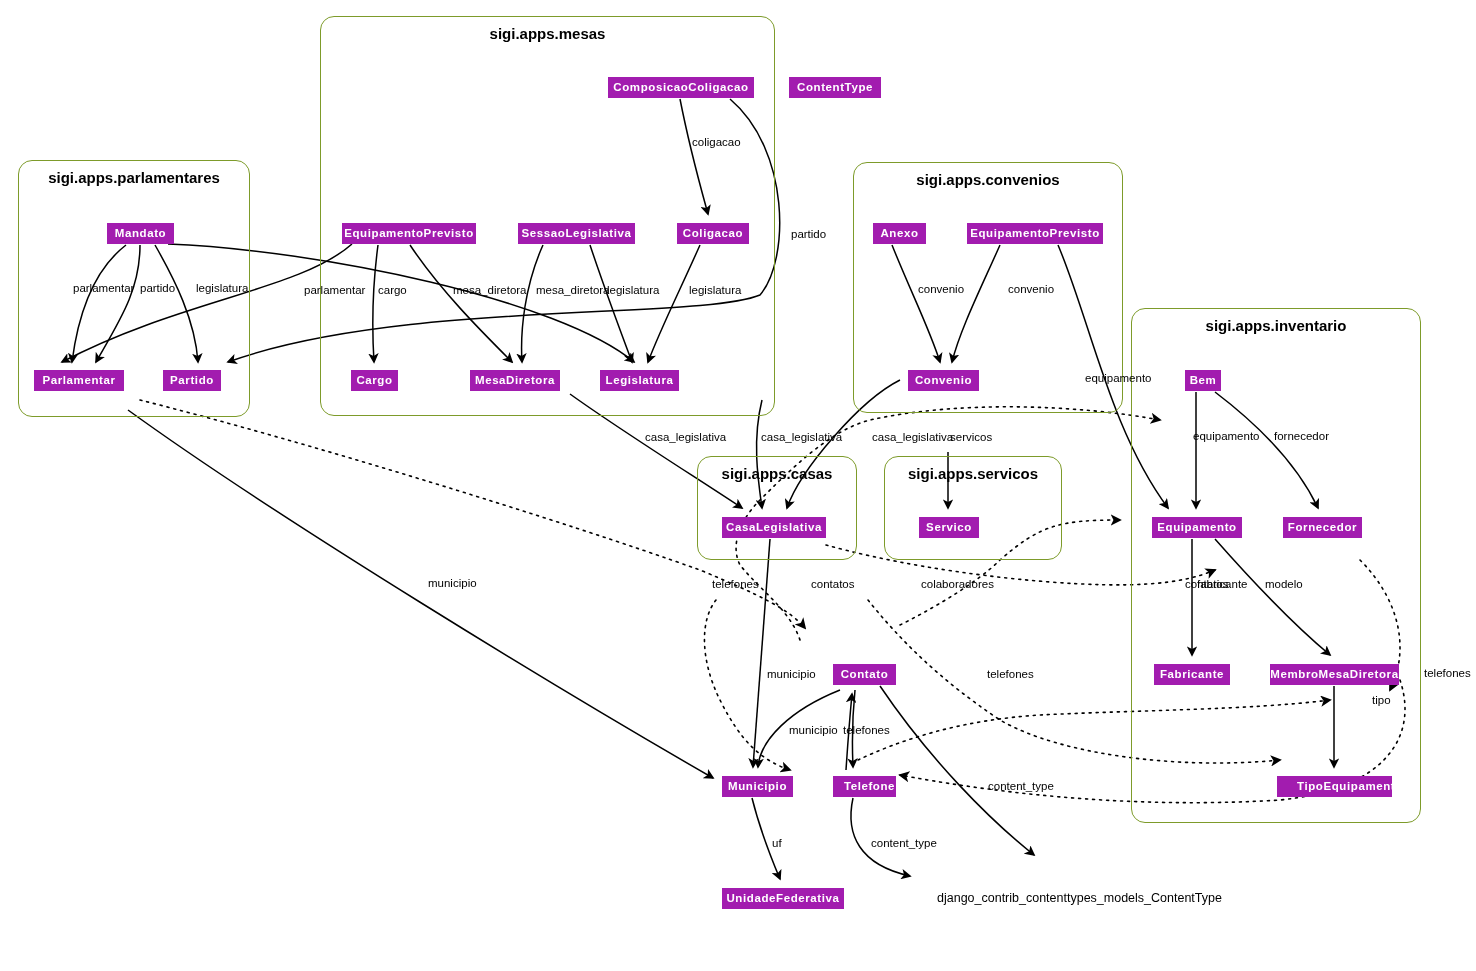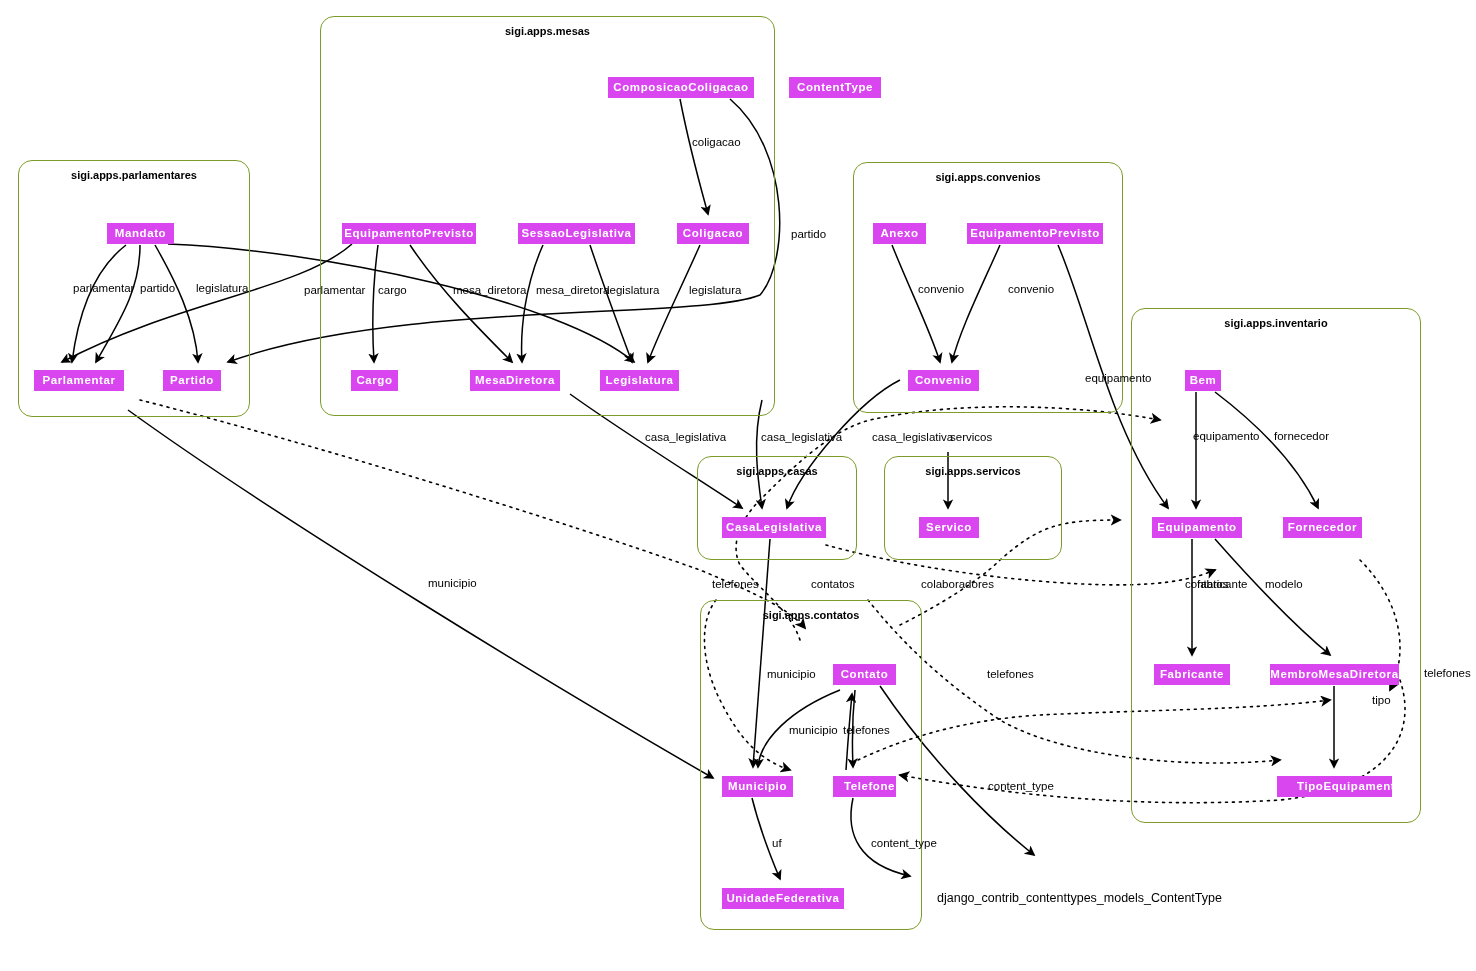--- a/index.html
+++ b/index.html
@@ -26,28 +26,28 @@
     border-radius: 14px;
     background: transparent;
     box-sizing: border-box;
   }
   .cluster-title {
     position: absolute;
     left: 0; right: 0;
     top: 8px;
     text-align: center;
     font-weight: bold;
-    font-size: 11px;
+    font-size: 15px;
     color: #000;
     font-family: "Liberation Sans", sans-serif;
     white-space: nowrap;
   }
   .node {
     position: absolute;
-    background: #d946ef;
+    background: #a21caf;
     color: #ffffff;
     font-weight: bold;
     font-size: 11.5px;
     letter-spacing: 0.6px;
     text-align: center;
     line-height: 21px;
     height: 21px;
     white-space: nowrap;
     box-sizing: border-box;
     font-family: "Liberation Sans", sans-serif;
@@ -166,23 +166,20 @@
     <div class="cluster-title">sigi.apps.convenios</div>
   </div>
   <div class="cluster" style="left:1131px;top:308px;width:290px;height:515px;">
     <div class="cluster-title">sigi.apps.inventario</div>
   </div>
   <div class="cluster" style="left:697px;top:456px;width:160px;height:104px;">
     <div class="cluster-title">sigi.apps.casas</div>
   </div>
   <div class="cluster" style="left:884px;top:456px;width:178px;height:104px;">
     <div class="cluster-title">sigi.apps.servicos</div>
-  </div>
-  <div class="cluster" style="left:700px;top:600px;width:222px;height:330px;">
-    <div class="cluster-title">sigi.apps.contatos</div>
   </div>
 
   <div class="node" style="left:107px;top:223px;width:67px;">Mandato</div>
   <div class="node" style="left:34px;top:370px;width:90px;">Parlamentar</div>
   <div class="node" style="left:163px;top:370px;width:58px;">Partido</div>
 
   <div class="node" style="left:608px;top:77px;width:146px;">ComposicaoColigacao</div>
   <div class="node" style="left:342px;top:223px;width:134px;">EquipamentoPrevisto</div>
   <div class="node" style="left:518px;top:223px;width:117px;">SessaoLegislativa</div>
   <div class="node" style="left:677px;top:223px;width:72px;">Coligacao</div>

